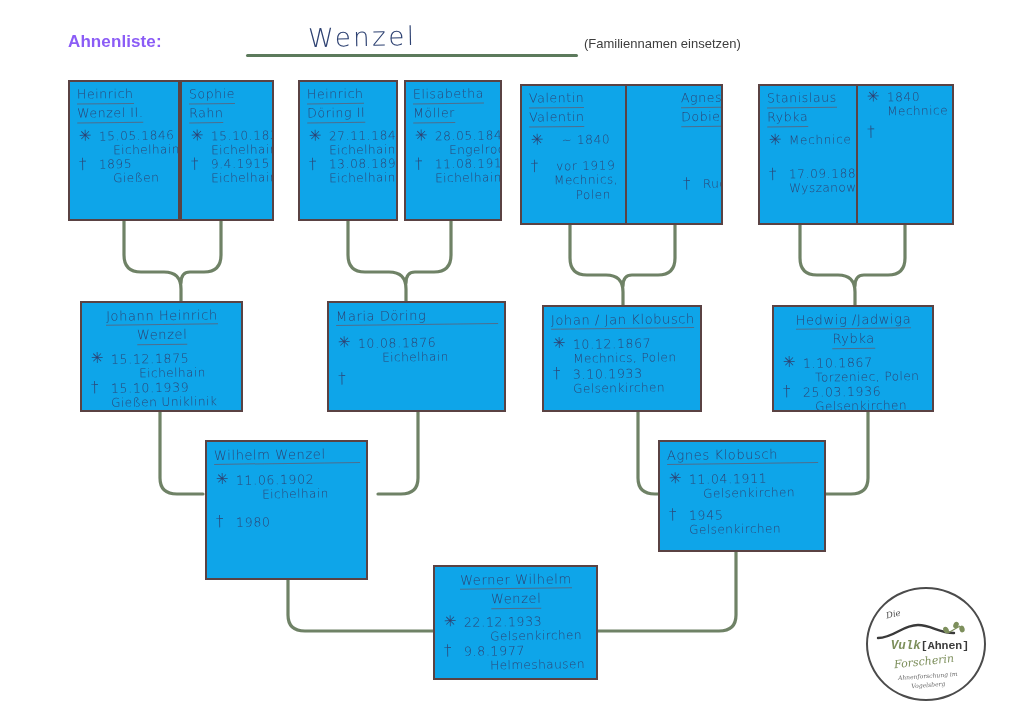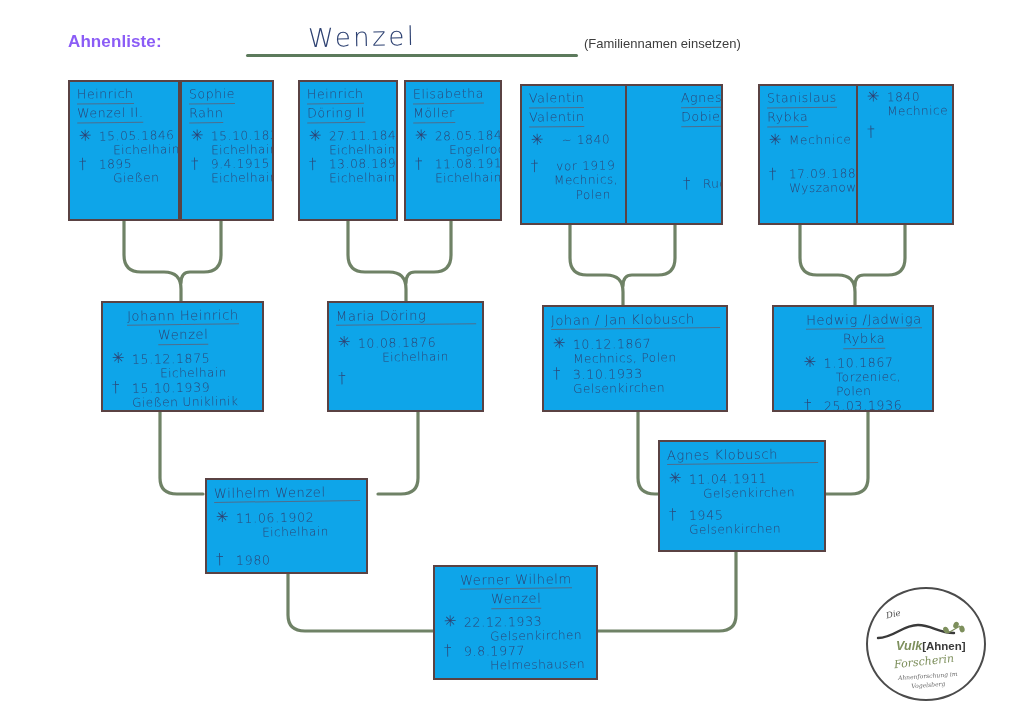--- a/index.html
+++ b/index.html
@@ -88,22 +88,22 @@
 
   
   .logo{
     position:absolute;left:866px;top:587px;width:116px;height:110px;
     border:2px solid #4b4b4b;border-radius:50%;
     background:#fff;z-index:4;overflow:hidden;
   }
   .logo .l-die{position:absolute;left:18px;top:20px;font-size:8.5px;color:#4a4a4a;
     font-family:"DejaVu Serif", serif;font-style:italic;transform:rotate(-12deg);}
   .logo .l-hill{position:absolute;left:8px;top:30px;width:100px;height:26px;}
-  .logo .l-main{position:absolute;left:28px;top:50px;width:98px;
-    font-size:12.5px;font-family:Liberation Sans, sans-serif;white-space:nowrap;}
+  .logo .l-main{position:absolute;left:13px;top:50px;width:98px;text-align:center;
+    font-size:12.5px;font-family:Liberation Mono, monospace;white-space:nowrap;}
   .logo .l-vulk{color:#7d8f5c;font-style:italic;font-weight:bold;}
   .logo .l-ahnen{color:#3a3a3a;font-weight:bold;font-size:11.5px;}
   .logo .l-for{position:absolute;left:26px;top:66px;font-size:11px;color:#7d8f5c;
     font-family:"DejaVu Serif", serif;font-style:italic;transform:rotate(-6deg);}
   .logo .l-sub{position:absolute;left:14px;top:82px;width:92px;text-align:center;
     font-size:6px;color:#6b6b6b;font-family:"DejaVu Serif", serif;
     font-style:italic;line-height:1.5;transform:rotate(-4deg);}
 </style>
 </head>
 <body>
@@ -281,95 +281,95 @@
         <span class="place nopad">Mechnice</span>
       </span>
       <div class="gap-s"></div>
       <span class="hw bx-ev">
         <span class="sym">†</span>
         <span></span>
       </span>
     </div>
   </div>
 
-  <div class="box" style="left:80px;top:301px;width:163px;height:111px;margin-left:21px;">
+  <div class="box" style="left:80px;top:301px;width:163px;height:111px;">
     <span class="hw bx-name centered" style="text-align:center;">
       <span class="ln">Johann Heinrich</span>
       <span class="ln">Wenzel</span>
     </span>
     <div class="ev-wrap">
       <span class="hw bx-ev">
         <span class="sym">✳</span>
         <span>15.12.1875</span>
         <span class="place" style="padding-left:28px;">Eichelhain</span>
       </span>
       <span class="hw bx-ev">
         <span class="sym">†</span>
         <span>15.10.1939</span>
         <span class="place nopad">Gießen Uniklinik</span>
       </span>
     </div>
   </div>
 
-  <div class="box" style="left:327px;top:301px;width:157px;height:111px;">
+  <div class="box" style="left:327px;top:301px;width:179px;height:111px;">
     <span class="hw bx-name">
       <span class="ln" style="width:100%;">Maria Döring</span>
     </span>
     <div class="ev-wrap" style="padding-top:8px;">
       <span class="hw bx-ev">
         <span class="sym">✳</span>
         <span>10.08.1876</span>
         <span class="place" style="padding-left:24px;">Eichelhain</span>
       </span>
       <div class="gap-s"></div>
       <span class="hw bx-ev">
         <span class="sym">†</span>
         <span></span>
       </span>
     </div>
   </div>
 
-  <div class="box" style="left:542px;top:305px;width:186px;height:107px;">
+  <div class="box" style="left:542px;top:305px;width:160px;height:107px;">
     <span class="hw bx-name">
       <span class="ln" style="width:100%;">Johan / Jan Klobusch</span>
     </span>
     <div class="ev-wrap" style="padding-top:5px;">
       <span class="hw bx-ev">
         <span class="sym">✳</span>
         <span>10.12.1867</span>
         <span class="place nopad">Mechnics, Polen</span>
       </span>
       <span class="hw bx-ev">
         <span class="sym">†</span>
         <span>3.10.1933</span>
         <span class="place nopad">Gelsenkirchen</span>
       </span>
     </div>
   </div>
 
-  <div class="box" style="left:772px;top:305px;width:162px;height:107px;padding-left:21px;">
+  <div class="box" style="left:772px;top:305px;width:162px;height:107px;">
     <span class="hw bx-name centered" style="text-align:center;">
       <span class="ln">Hedwig /Jadwiga</span>
       <span class="ln">Rybka</span>
     </span>
     <div class="ev-wrap">
       <span class="hw bx-ev">
         <span class="sym">✳</span>
         <span>1.10.1867</span>
         <span class="place" style="padding-left:12px;">Torzeniec, Polen</span>
       </span>
       <span class="hw bx-ev">
         <span class="sym">†</span>
         <span>25.03.1936</span>
         <span class="place" style="padding-left:12px;">Gelsenkirchen</span>
       </span>
     </div>
   </div>
 
-  <div class="box" style="left:205px;top:440px;width:163px;height:96px;margin-top:38px;">
+  <div class="box" style="left:205px;top:440px;width:163px;height:140px;">
     <span class="hw bx-name">
       <span class="ln" style="width:100%;">Wilhelm Wenzel</span>
     </span>
     <div class="ev-wrap" style="padding-top:6px;">
       <span class="hw bx-ev">
         <span class="sym">✳</span>
         <span>11.06.1902</span>
         <span class="place" style="padding-left:26px;">Eichelhain</span>
       </span>
       <div class="gap-m"></div>

